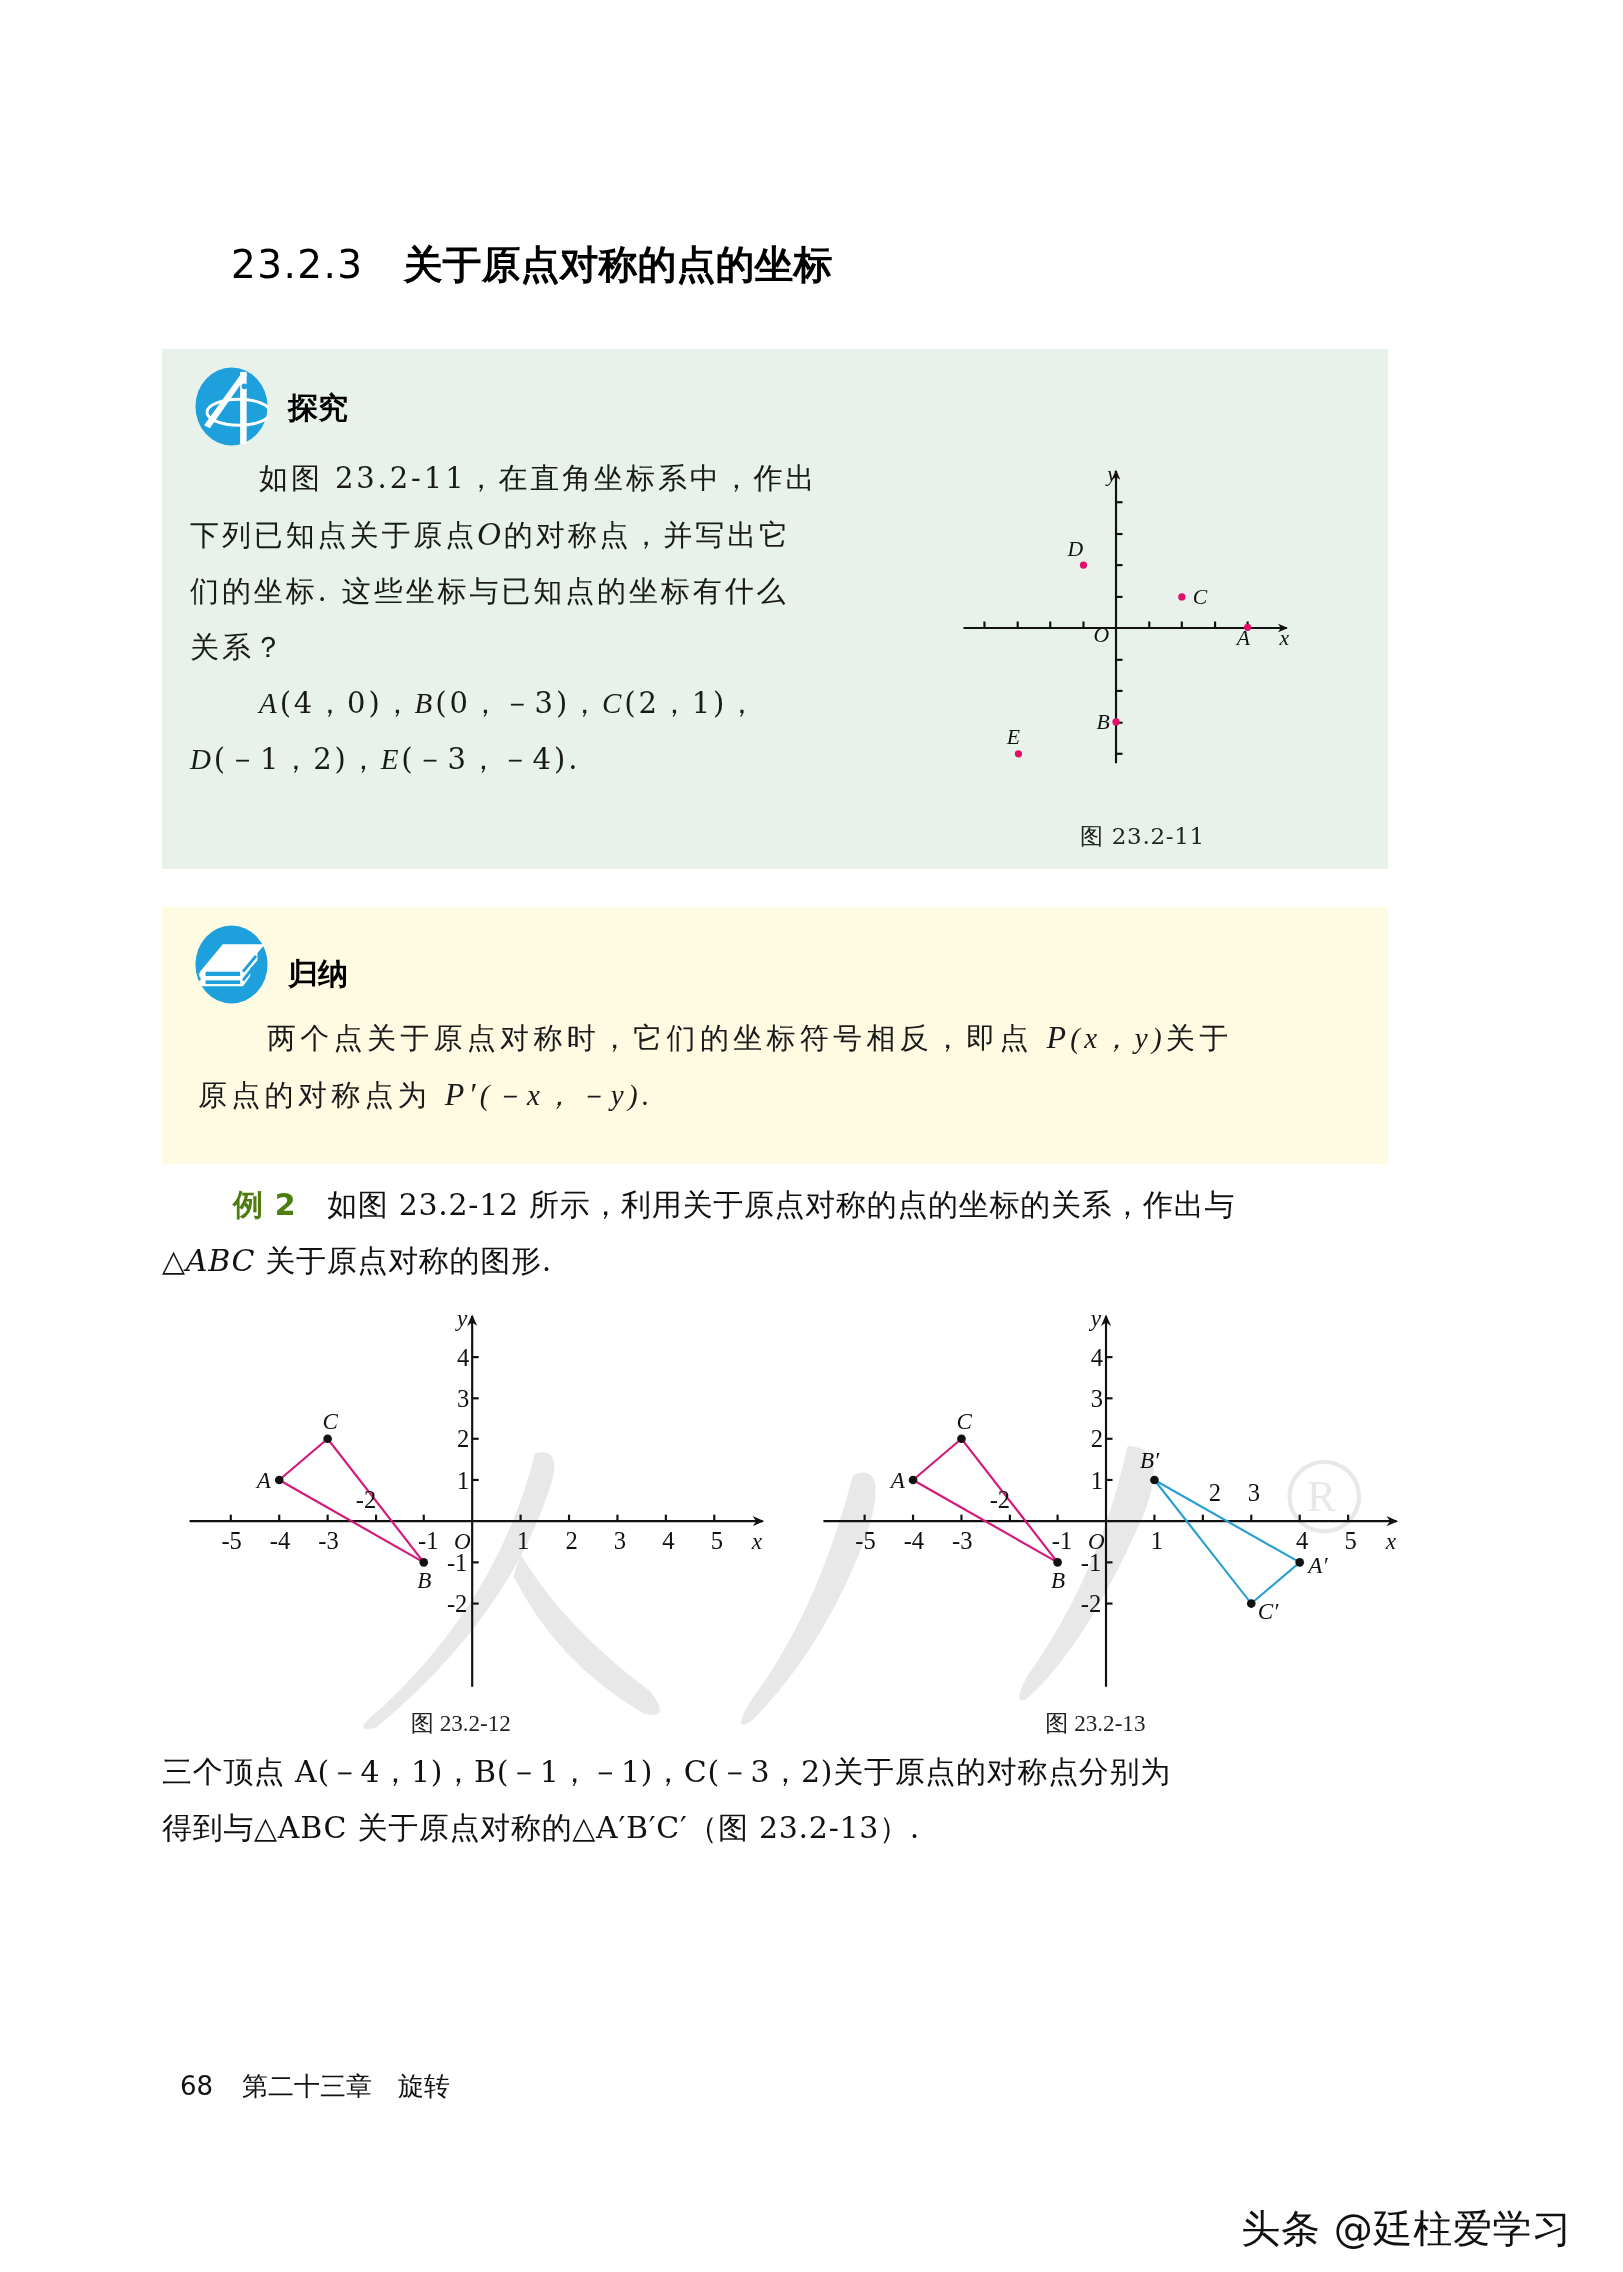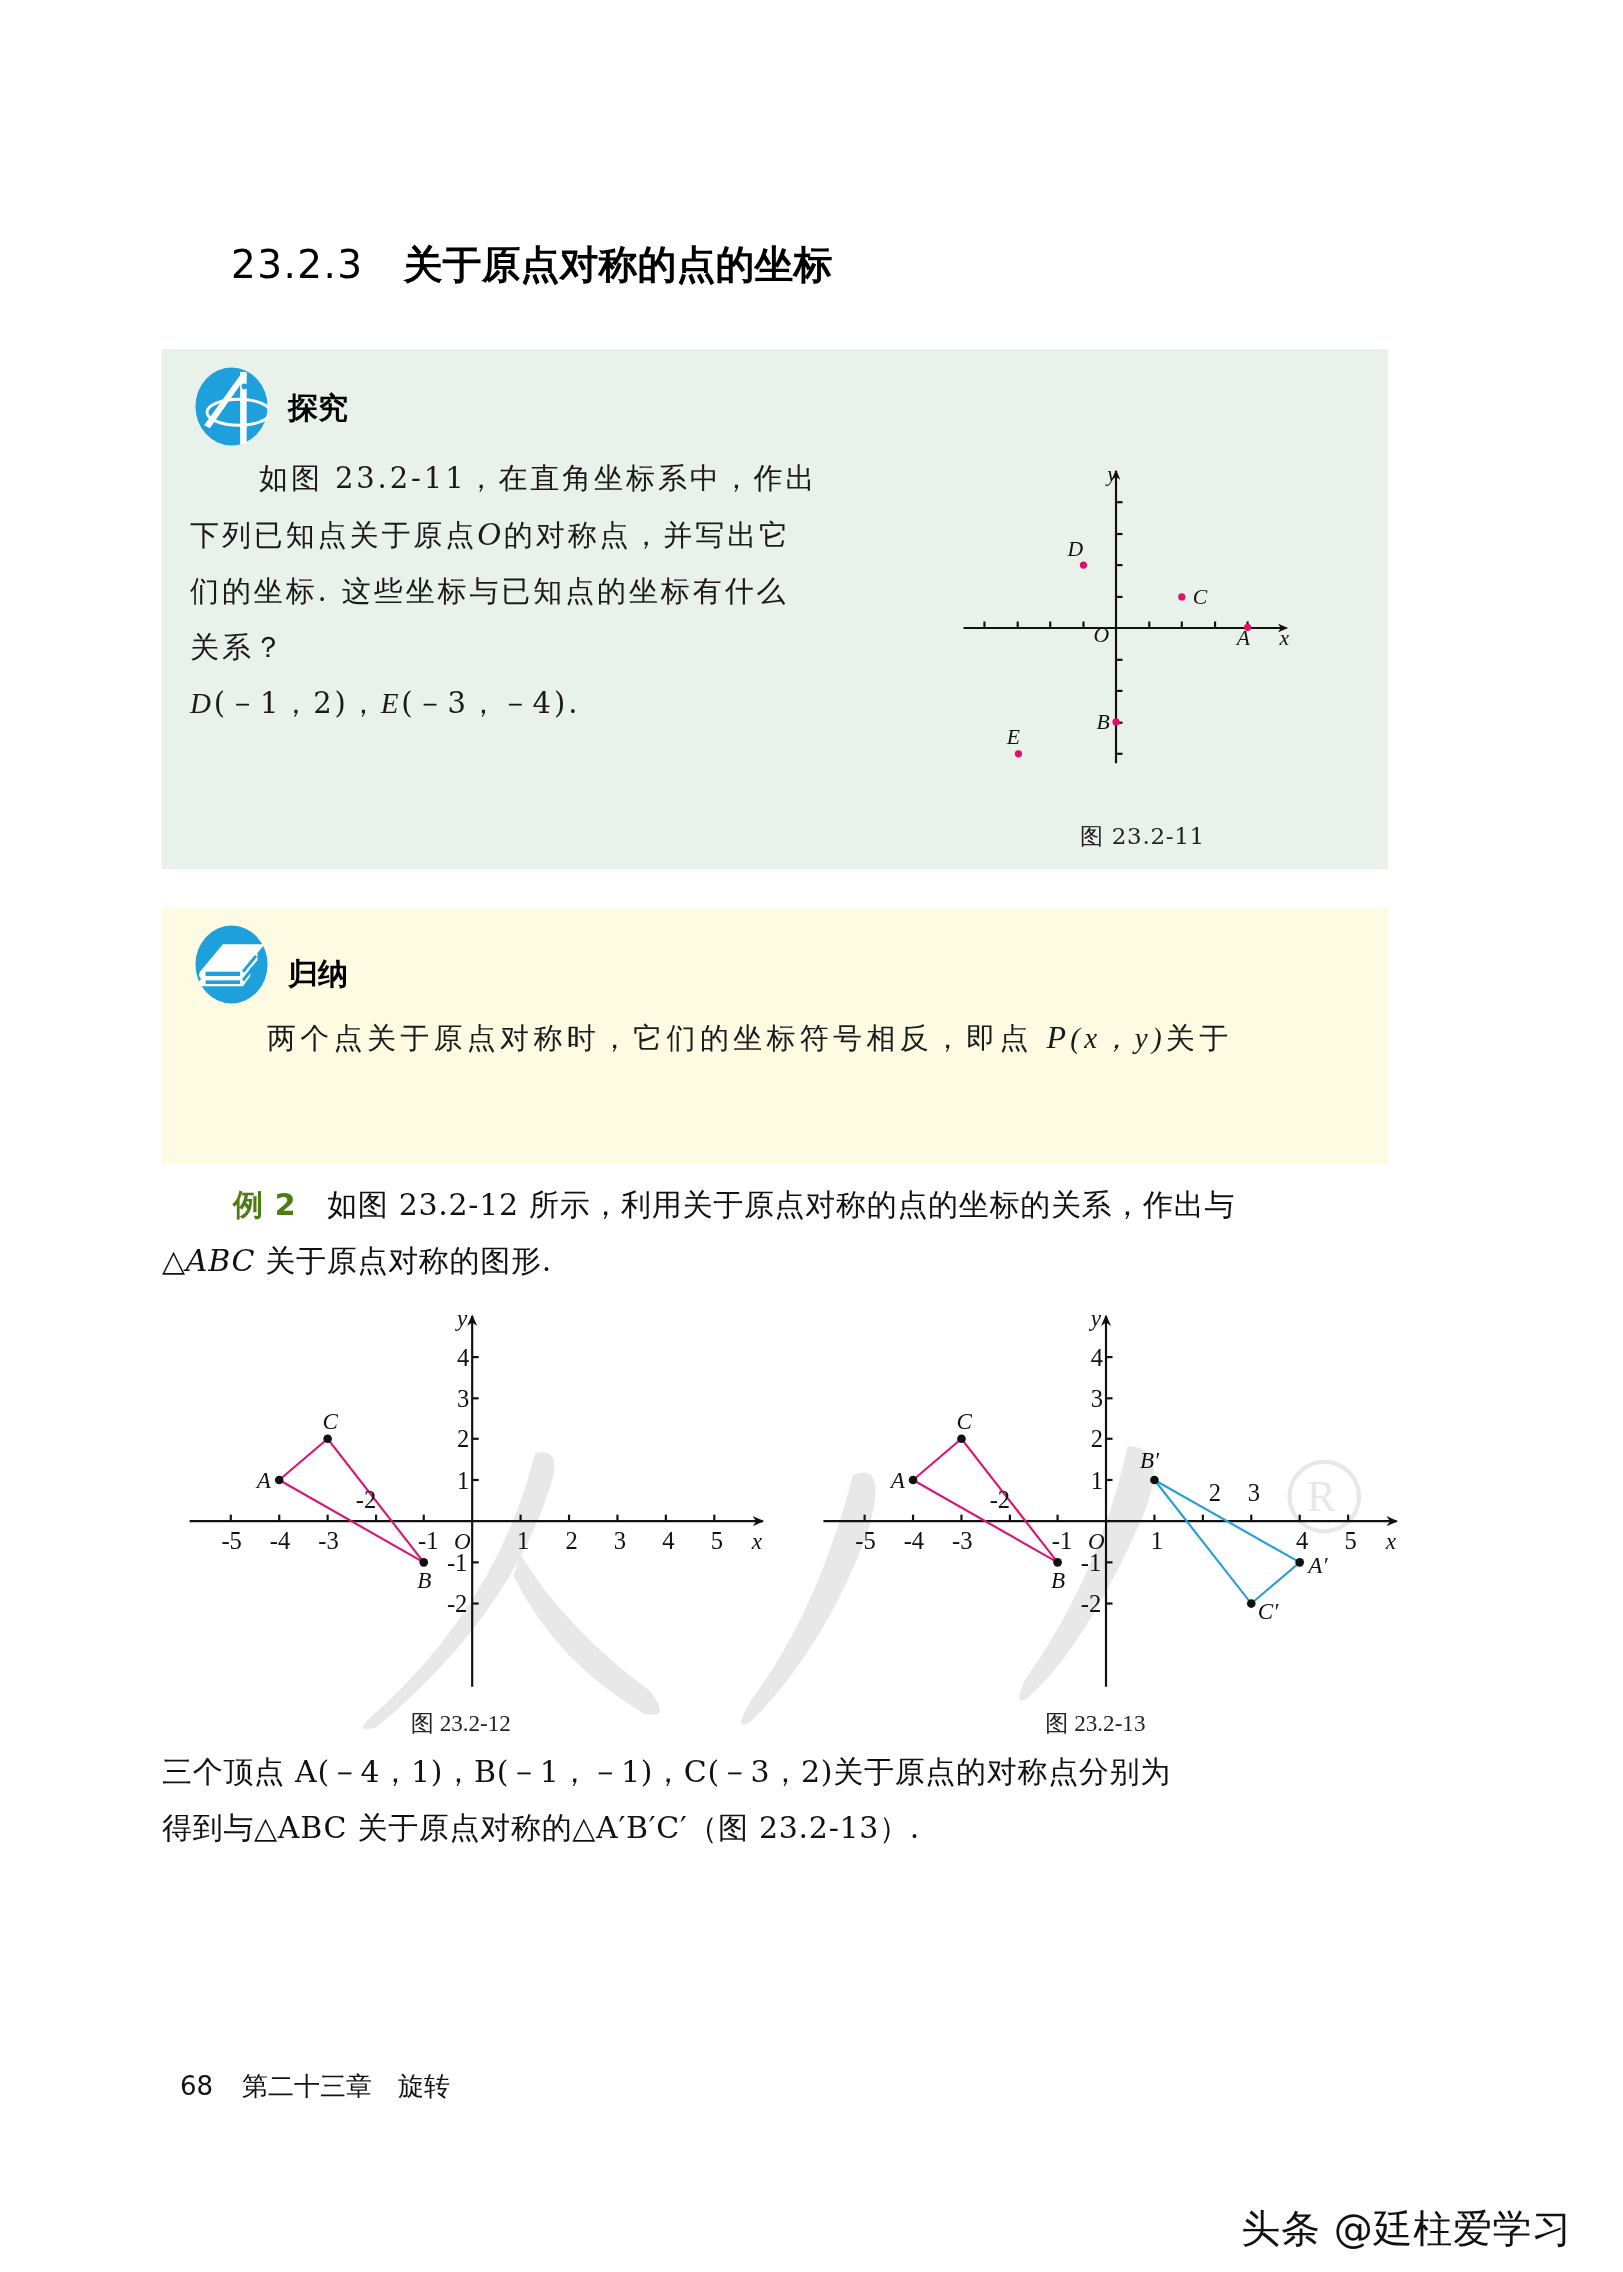--- a/index.html
+++ b/index.html
@@ -56,20 +56,23 @@
   <rect x="64" y="8" width="9" height="100" fill="#fff"></rect>
   <circle cx="70" cy="28" r="4" fill="#1ea0dd"></circle>
 </svg>
 <div class="abs badge-label" style="left:288px; top:388px;">探究</div>
 
 <div class="abs para" style="left:190px; top:450px; width:709px;">
   <div style="padding-left:69px;">如图 23.2-11，在直角坐标系中，作出</div>
   <div><span>下列已知点关于原点</span><i style="font-size:33px;">O</i><span>的对称点，并写出它</span></div>
   <div>们的坐标. 这些坐标与已知点的坐标有什么</div>
   <div>关系？</div>
+  <div style="padding-left:69px;">
+    <i>A</i><span>(4，0)，</span><i>B</i><span>(0，－3)，</span><i>C</i><span>(2，1)，</span>
+  </div>
   <div>
     <i>D</i><span>(－1，2)，</span><i>E</i><span>(－3，－4).</span>
   </div>
 </div>
 
 <svg class="abs" style="left:954px; top:448px;" width="405" height="347" viewBox="1320 620 560 480">
   <defs>
     <marker id="arr" markerWidth="14" markerHeight="12" refX="12" refY="6" orient="auto" markerUnits="userSpaceOnUse">
       <path d="M0,0 L14,6 L0,12 L4,6 z" fill="#111"></path>
     </marker>
@@ -122,20 +125,21 @@
   <ellipse cx="52" cy="56" rx="50" ry="54" fill="#1ea0dd"></ellipse>
   <path d="M10,64 L40,28 L98,28 L88,40 L88,50 L78,62 L78,72 L68,86 L10,86 Q4,80 10,76 Q4,70 10,64 z" fill="#fff"></path>
   <rect x="16" y="66" width="48" height="6" fill="#1ea0dd"></rect>
   <rect x="16" y="78" width="48" height="5" fill="#1ea0dd"></rect>
   <path d="M68,66 L86,44 M68,78 L82,60" stroke="#1ea0dd" stroke-width="4"></path>
 </svg>
 <div class="abs badge-label" style="left:288px; top:954px;">归纳</div>
 
 <div class="abs para" style="left:198px; top:1009px; width:1171px; letter-spacing:4.3px;">
   <div style="padding-left:69px;"><span>两个点关于原点对称时，它们的坐标符号相反，即点</span> <i style="font-size:32px;">P</i><i>(x，y)</i><span>关于</span></div>
+  <div><span>原点的对称点为</span> <i style="font-size:32px;">P′</i><i>(－x，－y).</i></div>
 </div>
 
 <div class="abs body-text" style="left:162px; top:1177px; width:1229px;">
   <div style="padding-left:71px;"><span class="blue">例 2</span>&nbsp;&nbsp;&nbsp;<span>如图 23.2-12 所示，利用关于原点对称的点的坐标的关系，作出与</span></div>
   <div><i>△ABC</i> <span>关于原点对称的图形.</span></div>
 </div>
 
 <svg class="abs" style="left:0; top:1287px;" width="1623" height="477" viewBox="0 1780 2245 660">
   <defs>
     <marker id="arr2" markerWidth="16" markerHeight="14" refX="14" refY="7" orient="auto" markerUnits="userSpaceOnUse">

